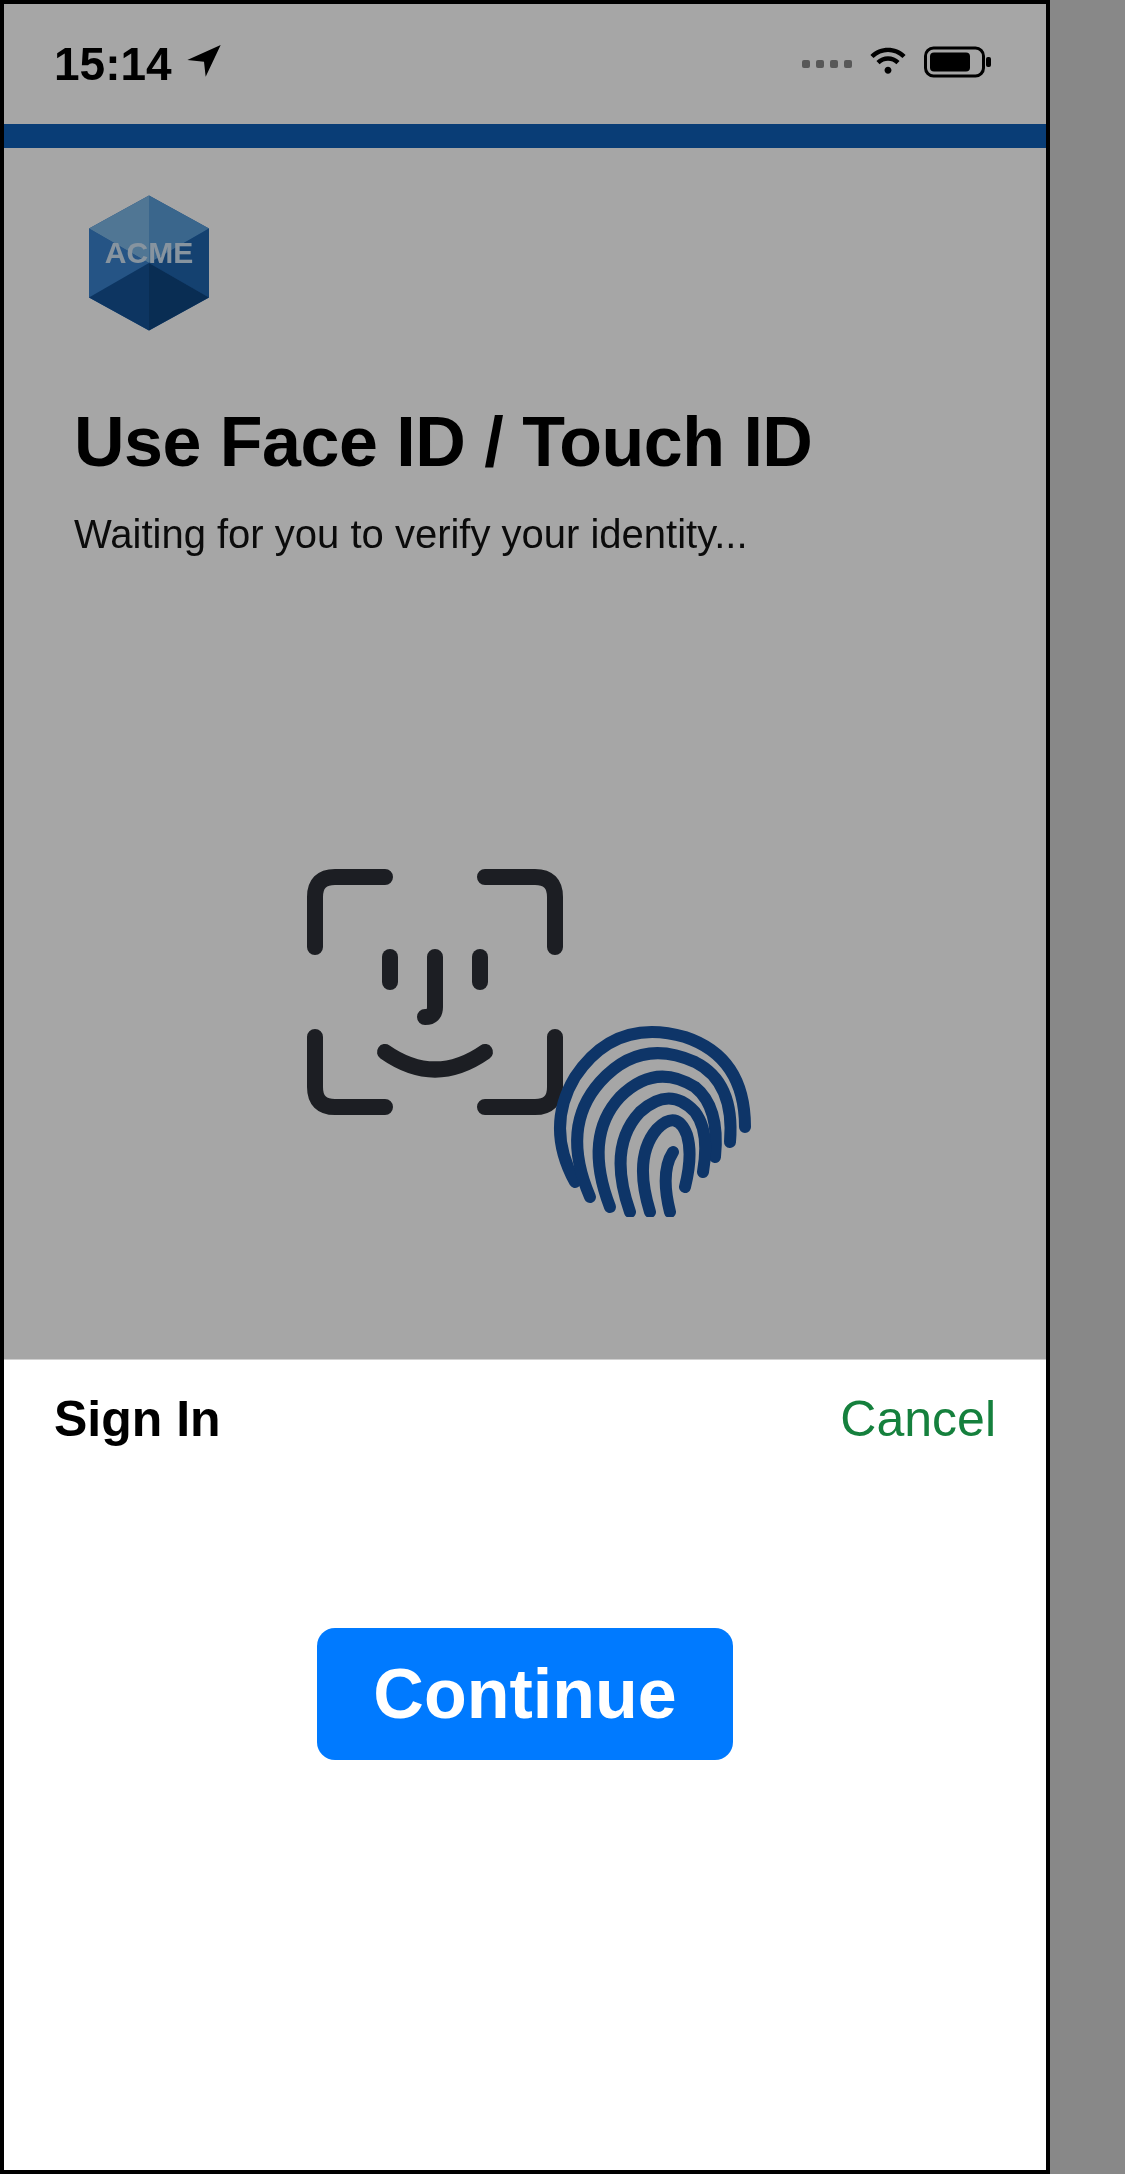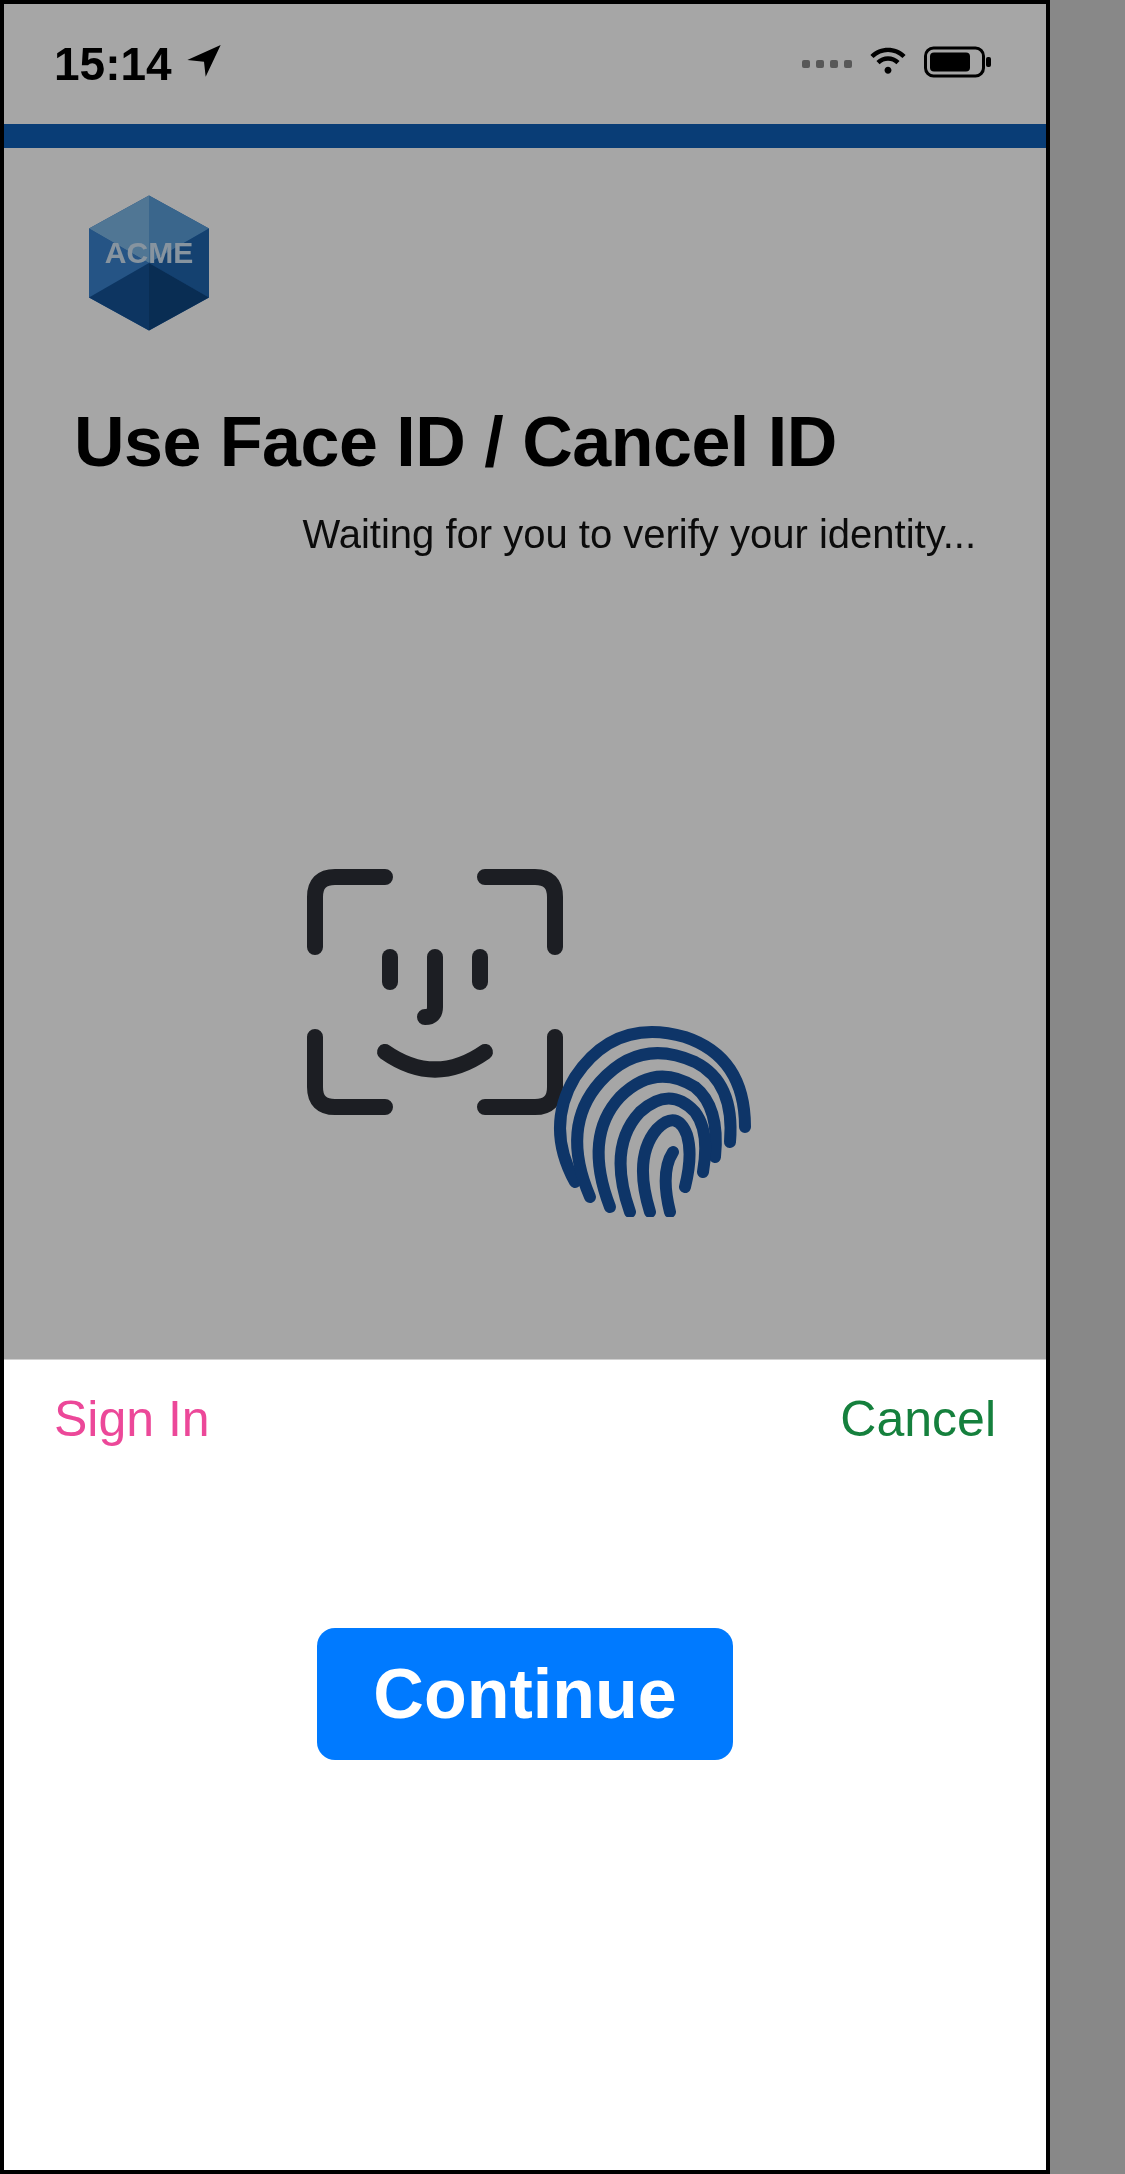--- a/index.html
+++ b/index.html
@@ -92,21 +92,20 @@
     margin-top: 60px;
     font-size: 70px;
     font-weight: 700;
     color: #000;
     letter-spacing: -0.5px;
   }
   .subheading {
     margin-top: 30px;
     font-size: 40px;
     color: #111;
-    text-align: right;
   }
   .biometric-wrap {
     position: relative;
     margin-top: 300px;
     display: flex;
     justify-content: center;
   }
   .biometric-svg {
     width: 500px;
     height: 360px;
@@ -125,22 +124,22 @@
     box-shadow: 0 -1px 0 #d0d0d0;
   }
   .sheet-header {
     display: flex;
     justify-content: space-between;
     align-items: center;
     padding: 0 10px;
   }
   .sheet-title {
     font-size: 50px;
-    font-weight: 400;
-    color: #ec4899;
+    font-weight: 700;
+    color: #000000;
   }
   .sheet-cancel {
     font-size: 50px;
     color: #15803d;
     font-weight: 400;
   }
   .sheet-body {
     margin-top: 170px;
     text-align: center;
     font-size: 52px;
@@ -210,21 +209,21 @@
           <polygon points="50,5 90,27 50,50" fill="#5a9dd8"></polygon>
           <polygon points="50,5 10,27 50,50" fill="#7cb5e4"></polygon>
           <polygon points="10,27 10,73 50,50" fill="#3a82cc"></polygon>
           <polygon points="90,27 90,73 50,50" fill="#1f64ad"></polygon>
           <polygon points="10,73 50,95 50,50" fill="#145296"></polygon>
           <polygon points="90,73 50,95 50,50" fill="#0f4580"></polygon>
           <text x="50" y="50" text-anchor="middle" font-family="Arial" font-weight="700" font-size="20" fill="#cfe3f5">ACME</text>
         </svg>
       </div>
 
-      <h1 class="heading">Use Face ID / Cancel ID</h1>
+      <h1 class="heading">Use Face ID / Touch ID</h1>
       <p class="subheading">Waiting for you to verify your identity...</p>
 
       <div class="biometric-wrap">
         <svg class="biometric-svg" viewBox="0 0 500 360">
 
           <g stroke="#2b2f36" stroke-width="16" stroke-linecap="round" fill="none">
 
             <path d="M110 20 L60 20 Q40 20 40 40 L40 90"></path>
             <path d="M210 20 L260 20 Q280 20 280 40 L280 90"></path>
             <path d="M110 250 L60 250 Q40 250 40 230 L40 180"></path>

